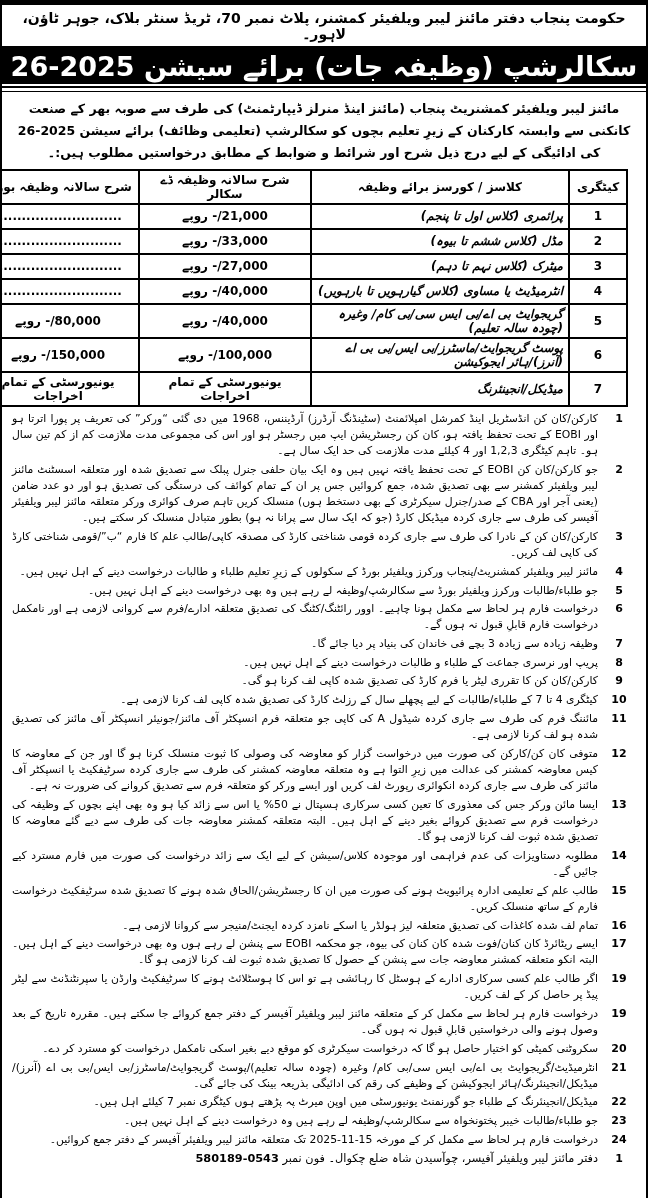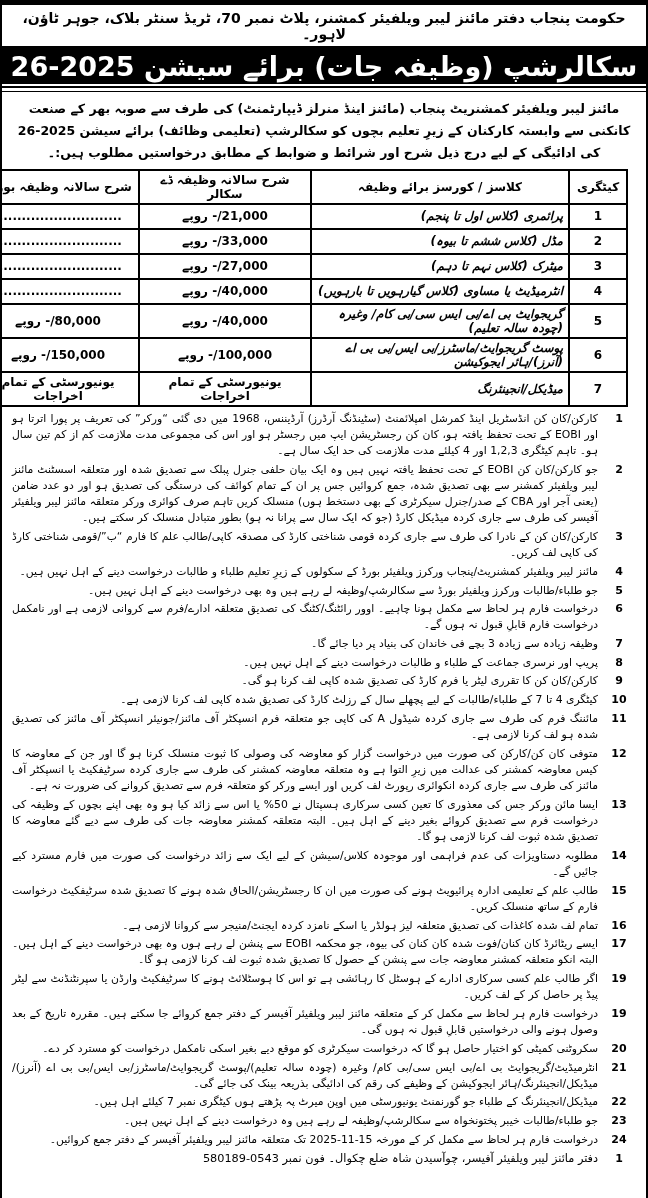--- a/index.html
+++ b/index.html
@@ -36,21 +36,21 @@
   .fee-table td.course{text-align:right;font-style:italic;}
   .conditions-heading{
     font-size:11.5px;font-weight:bold;text-align:right;padding:1px 20px 2px;flex:0 0 auto;
   }
   .conditions,.offices{padding:0 14px 0 10px;flex:0 0 auto;}
   .item{display:flex;gap:8px;margin-bottom:2.5px;}
   .item .num{flex:0 0 26px;text-align:center;font-weight:bold;font-size:11px;padding-top:1px;}
   .item .txt{flex:1;text-align:justify;font-size:10.8px;line-height:1.5;}
   .offices .item{margin-bottom:4px;}
   .offices .txt{font-size:11.3px;text-align:right;}
-  .phone{font-weight:normal;letter-spacing:.3px;}
+  .phone{font-weight:bold;letter-spacing:.3px;}
 </style>
 </head>
 <body>
 
 <div class="page">
 
   <div class="top-rule"></div>
 
   <div class="header-address">حکومت پنجاب دفتر مائنز لیبر ویلفیئر کمشنر، پلاٹ نمبر 70، ٹریڈ سنٹر بلاک، جوہر ٹاؤن، لاہور۔</div>
 

